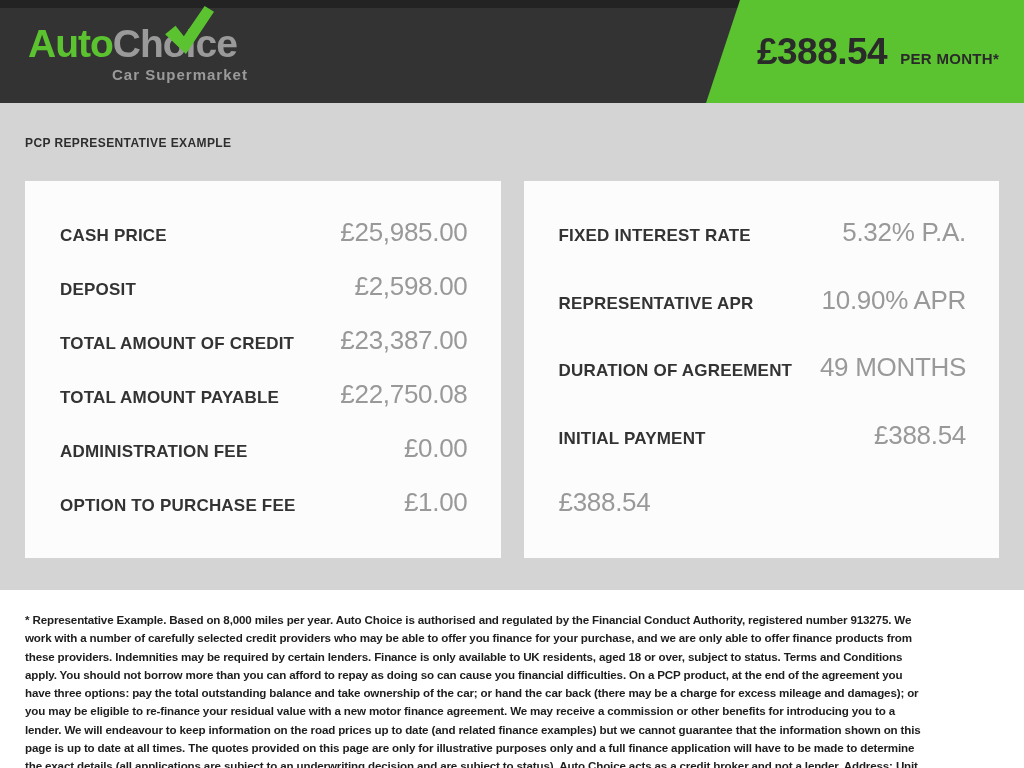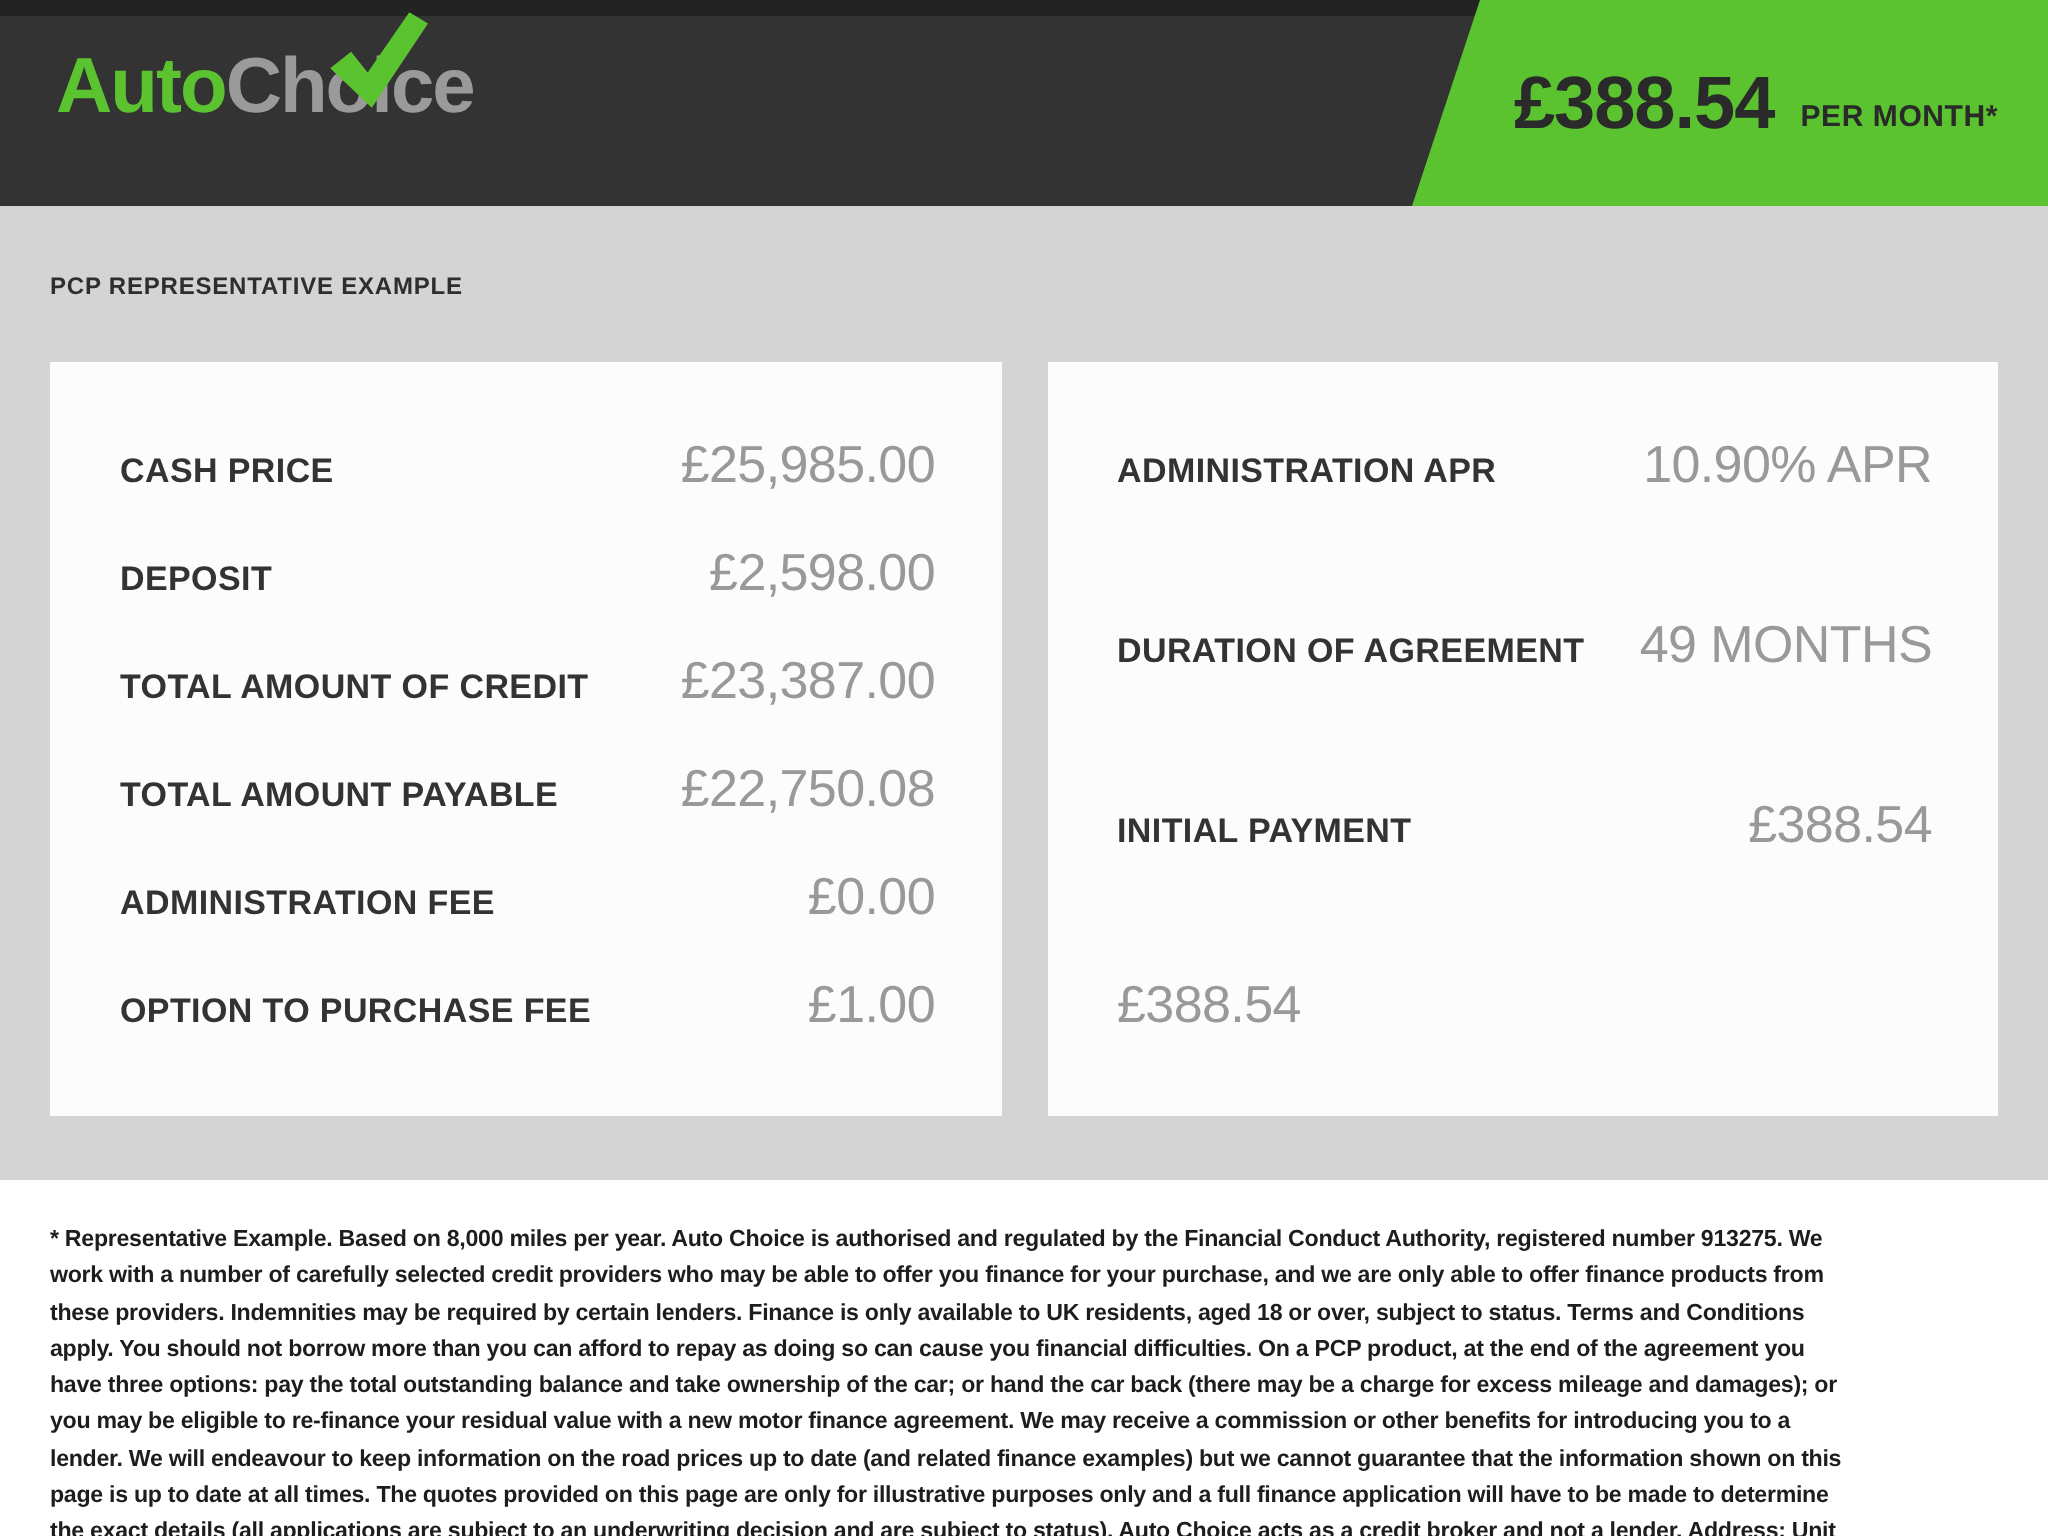--- a/index.html
+++ b/index.html
@@ -150,20 +150,21 @@
 </style>
 </head>
 <body>
 
 <div class="header">
   <div class="header-topstrip"></div>
   <div class="green-flag"></div>
 
   <div class="logo">
     <div class="logo-main"><span class="logo-part1">Auto</span><span class="logo-part2">Choice</span></div>
+    <div class="logo-tagline">Car Supermarket</div>
     <span class="logo-check">
       <svg viewBox="0 0 100 92" xmlns="http://www.w3.org/2000/svg">
         <path d="M6 54 L26 38 L42 58 L82 0 L100 11 L46 92 Z" fill="#5cc330"></path>
       </svg>
     </span>
   </div>
 
   <div class="price-wrap">
     <span class="price-main">£388.54</span>
     <span class="price-suffix">PER MONTH*</span>
@@ -194,21 +195,25 @@
           <span class="label">ADMINISTRATION FEE</span>
           <span class="value">£0.00</span>
         </div>
         <div class="row">
           <span class="label">OPTION TO PURCHASE FEE</span>
           <span class="value">£1.00</span>
         </div>
       </div>
     <div class="card">
         <div class="row">
-          <span class="label">ADMINISTRATION APR</span>
+          <span class="label">FIXED INTEREST RATE</span>
+          <span class="value">5.32% P.A.</span>
+        </div>
+        <div class="row">
+          <span class="label">REPRESENTATIVE APR</span>
           <span class="value">10.90% APR</span>
         </div>
         <div class="row">
           <span class="label">DURATION OF AGREEMENT</span>
           <span class="value">49 MONTHS</span>
         </div>
         <div class="row">
           <span class="label">INITIAL PAYMENT</span>
           <span class="value">£388.54</span>
         </div>

